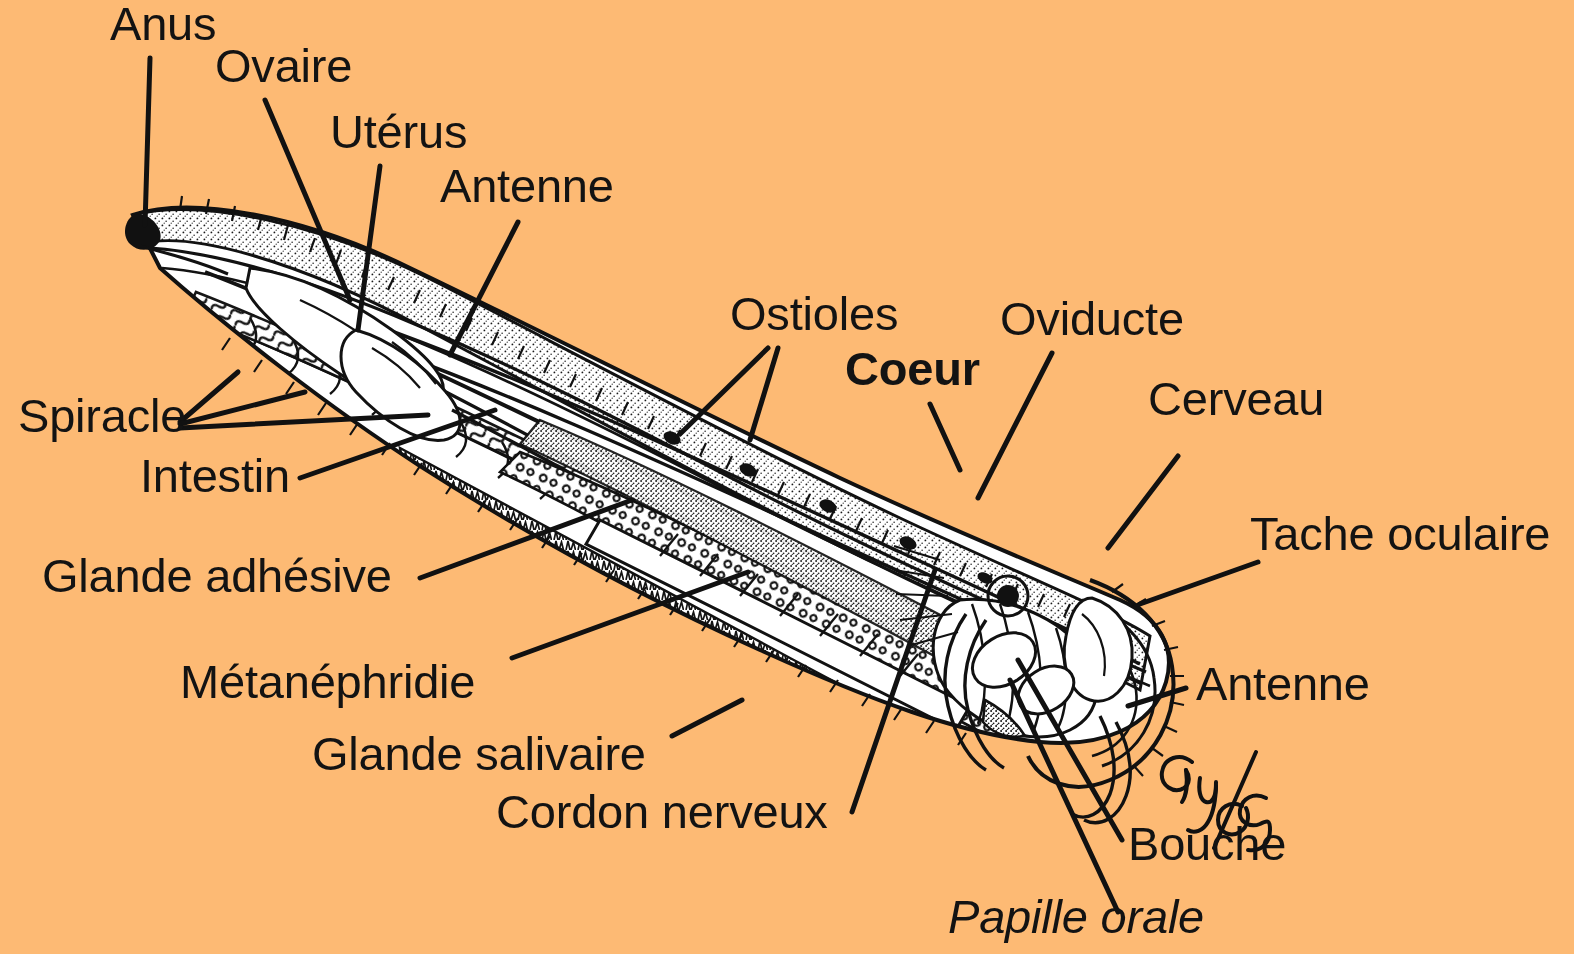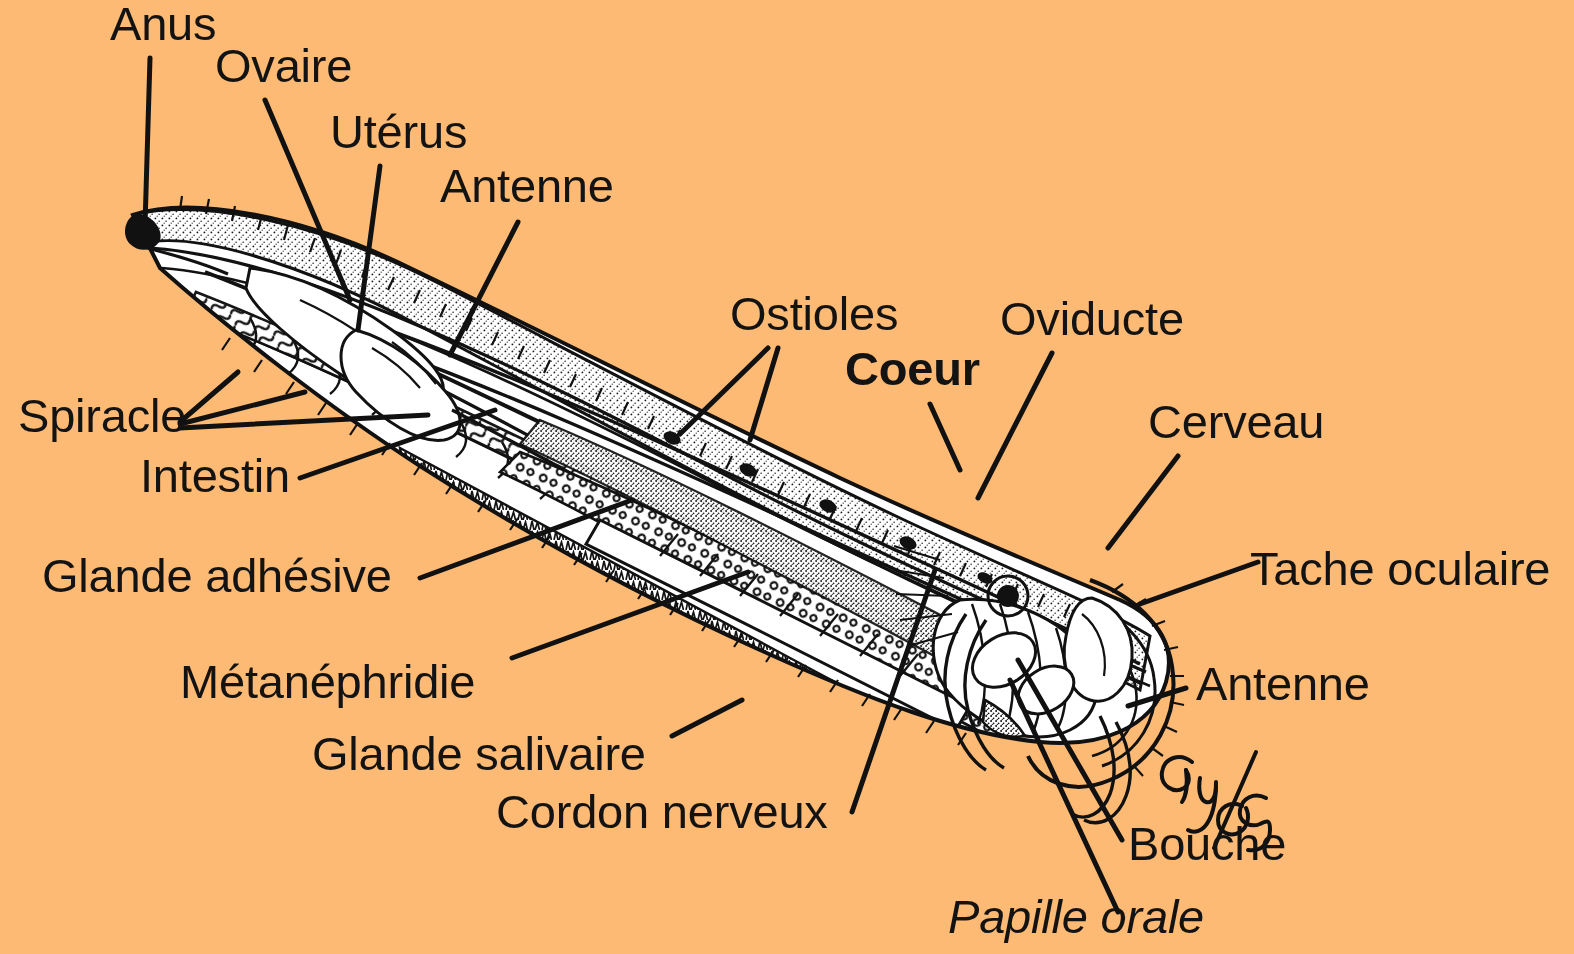--- a/index.html
+++ b/index.html
@@ -327,22 +327,22 @@
   </svg>
 
   <div id="labels-layer">
       <div class="label" style="left: 110px; top: 0px;">Anus</div>
       <div class="label" style="left: 215px; top: 42px;">Ovaire</div>
       <div class="label" style="left: 330px; top: 108px;">Utérus</div>
       <div class="label" style="left: 440px; top: 162px;">Antenne</div>
       <div class="label" style="left: 730px; top: 290px;">Ostioles</div>
       <div class="label" style="left: 845px; top: 345px; font-weight: bold;">Coeur</div>
       <div class="label" style="left: 1000px; top: 295px;">Oviducte</div>
-      <div class="label" style="left: 1148px; top: 398px;">Cerveau</div>
-      <div class="label" style="left: 1250px; top: 510px; margin-top: 35px;">Tache oculaire</div>
+      <div class="label" style="left: 1148px; top: 375px;">Cerveau</div>
+      <div class="label" style="left: 1250px; top: 510px;">Tache oculaire</div>
       <div class="label" style="left: 1196px; top: 660px; text-align: right;">Antenne</div>
       <div class="label" style="left: 1128px; top: 820px;">Bouche</div>
       <div class="label" style="left: 948px; top: 893px; font-style: italic;">Papille orale</div>
       <div class="label" style="left: 2px; top: 392px; margin-left: 16px;">Spiracle</div>
       <div class="label" style="left: 140px; top: 452px;">Intestin</div>
       <div class="label" style="left: 42px; top: 552px;">Glande adhésive</div>
       <div class="label" style="left: 180px; top: 630px; margin-top: 28px;">Métanéphridie</div>
       <div class="label" style="left: 312px; top: 710px; margin-top: 20px;">Glande salivaire</div>
       <div class="label" style="left: 496px; top: 788px;">Cordon nerveux</div>
     </div>

